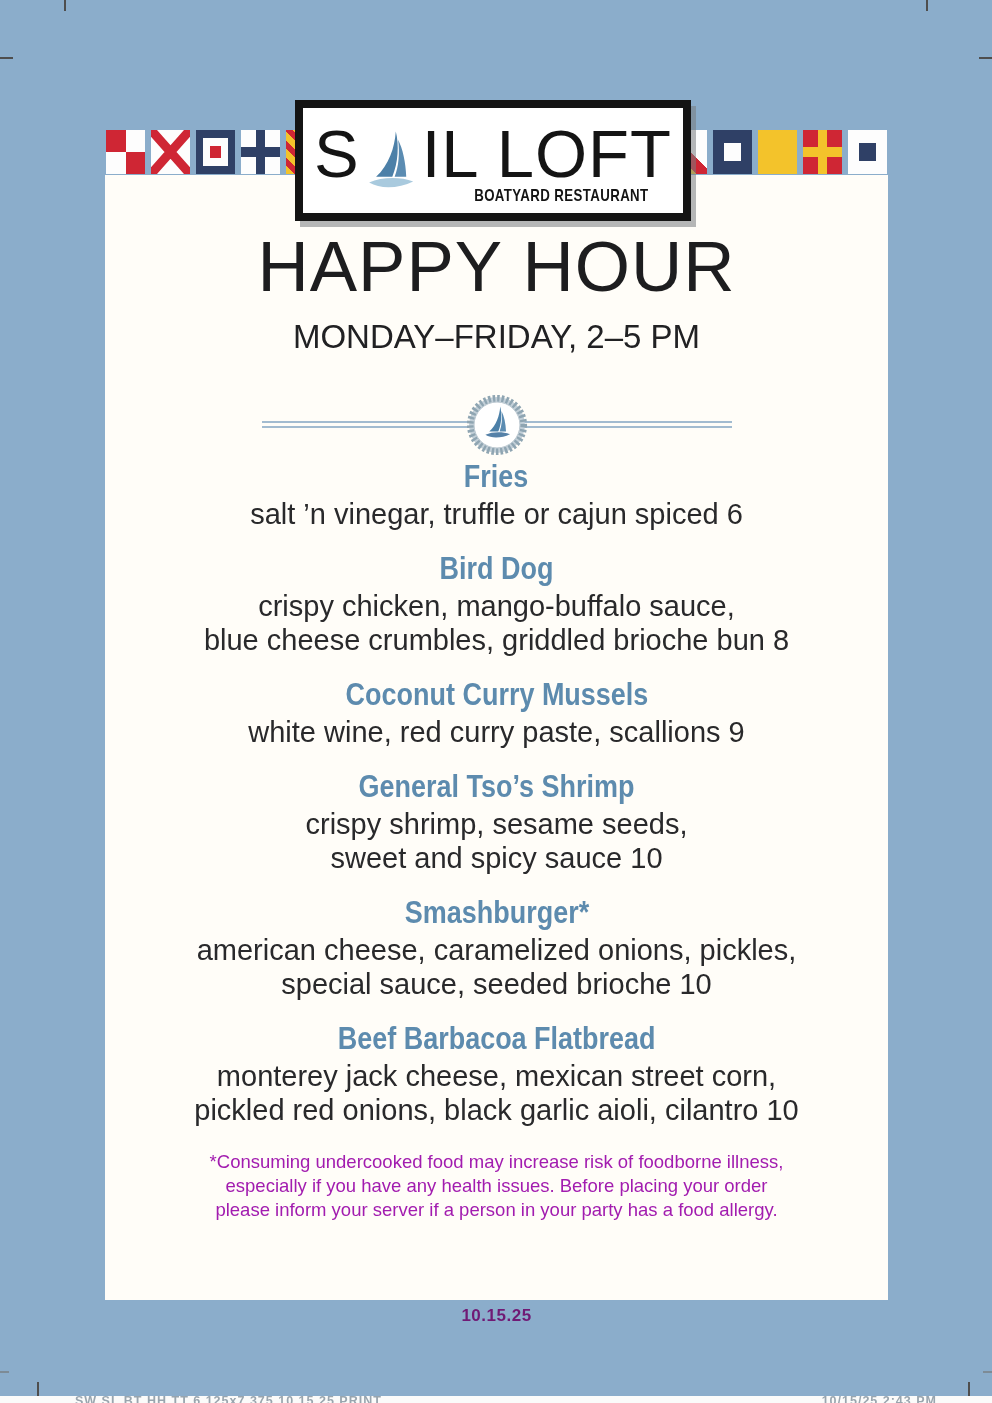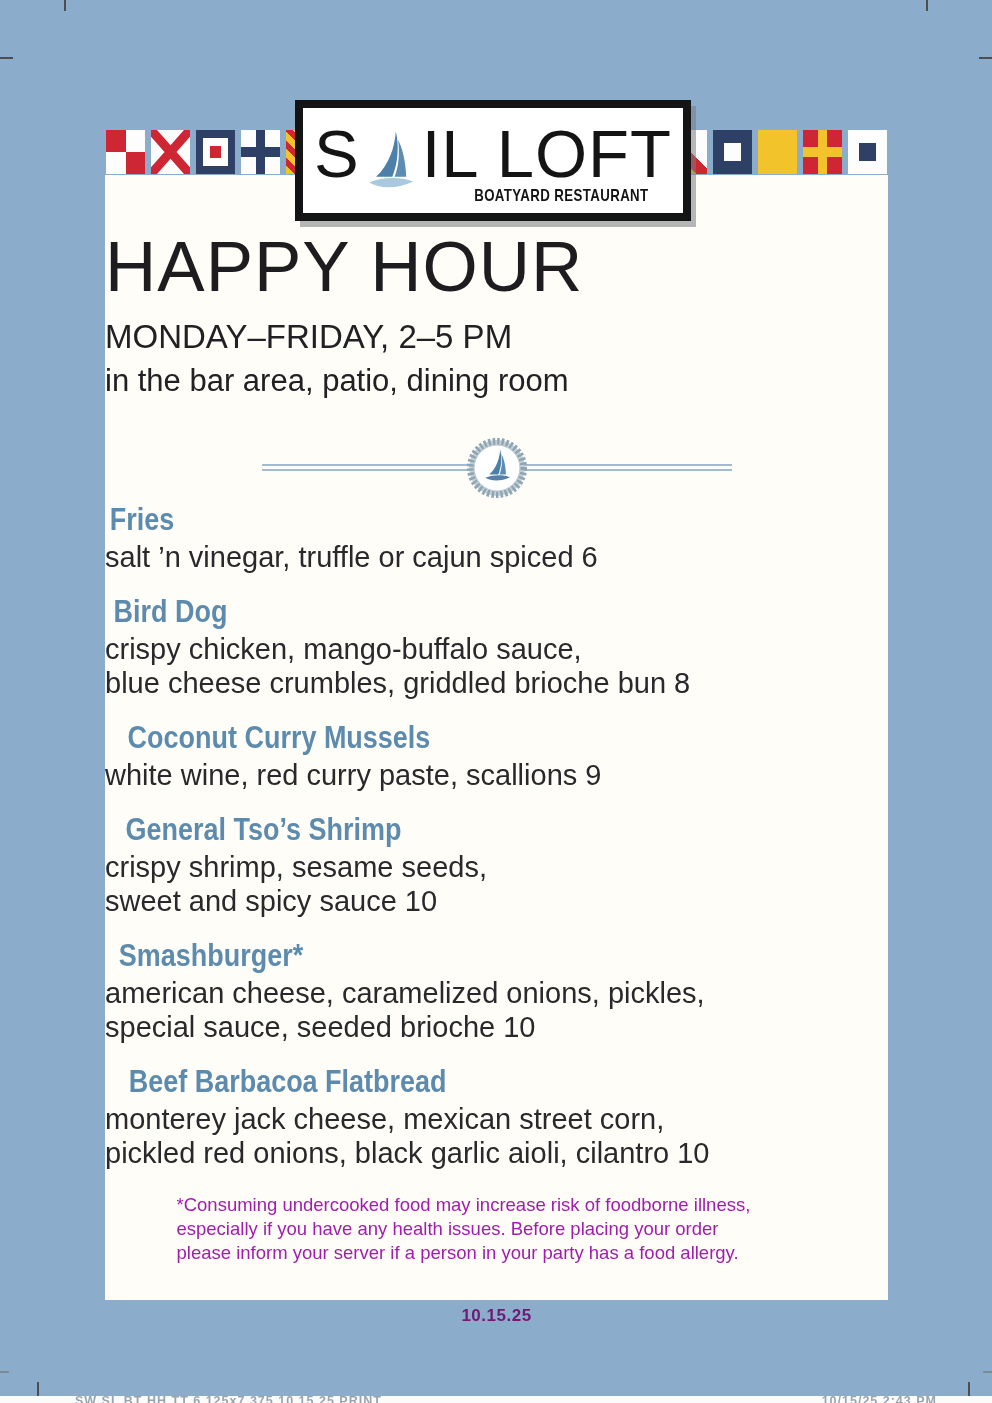--- a/index.html
+++ b/index.html
@@ -14,21 +14,21 @@
   .mark { position:absolute; background:#4e4e4e; }
   .mark.v { width:2px; }
   .mark.h { height:2px; }
   .mark.light { background:#7d8b96; }
 
   
   .page {
     position:absolute; left:105px; top:175px;
     width:783px; height:1125px;
     background:#fffdf8;
-    text-align:left;
+    text-align:center;
     padding-top:56px;
     z-index:2;
   }
 
   
   .flag {
     position:absolute; top:130px; width:39px; height:44px;
     z-index:3; overflow:hidden;
   }
   .flag .abs { position:absolute; }
@@ -173,21 +173,20 @@
   </div>
   <div class="logo-sub">
     <span class="condR">BOATYARD RESTAURANT</span>
   </div>
 </div>
 
 <div class="page">
 
   <div class="title">HAPPY HOUR</div>
   <div class="schedule">MONDAY–FRIDAY, 2–5 PM</div>
-  <div class="location">in the bar area, patio, dining room</div>
 
   <div class="divider-wrap">
     <div class="divider-line"></div>
     <svg class="badge" viewBox="0 0 100 100">
       <circle cx="50" cy="50" r="45" fill="#c2cfd8"></circle>
       <circle cx="50" cy="50" r="43" fill="none" stroke="#8fa5b2" stroke-width="11" stroke-dasharray="4 3.2"></circle>
       <circle cx="50" cy="50" r="37" fill="#ffffff" stroke="#b9c6cf" stroke-width="1.5"></circle>
       <g transform="translate(24,18) scale(0.52)">
         <path d="M60 4 C58 32 48 62 26 82 L54 82 C64 58 66 28 60 4 Z" fill="#4c80a8"></path>
         <path d="M64 18 C67 42 65 64 58 82 L78 82 C77 56 72 34 64 18 Z" fill="#5b8cb2"></path>

